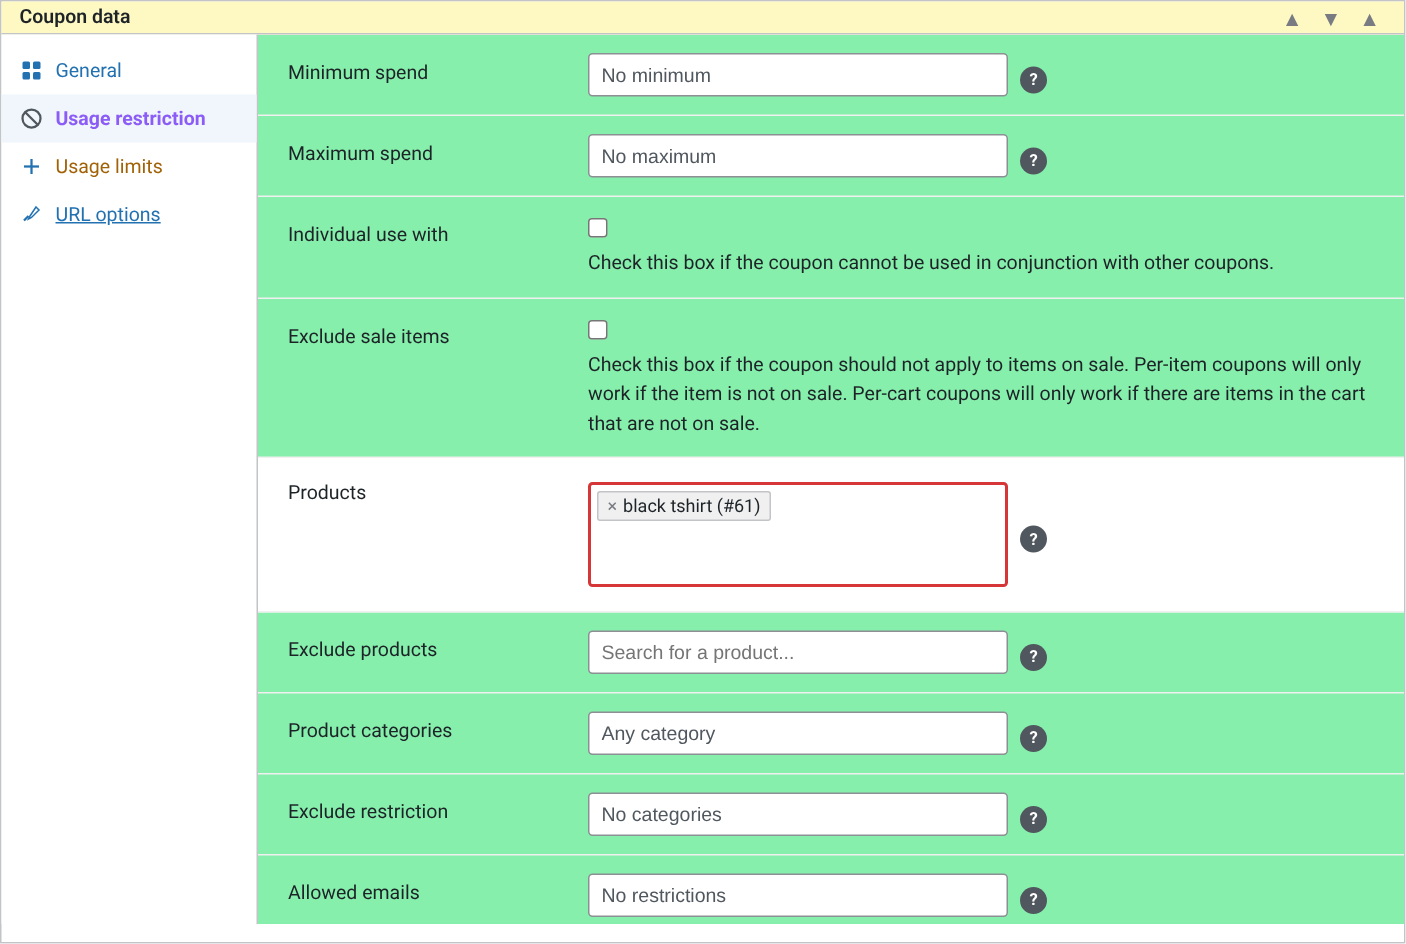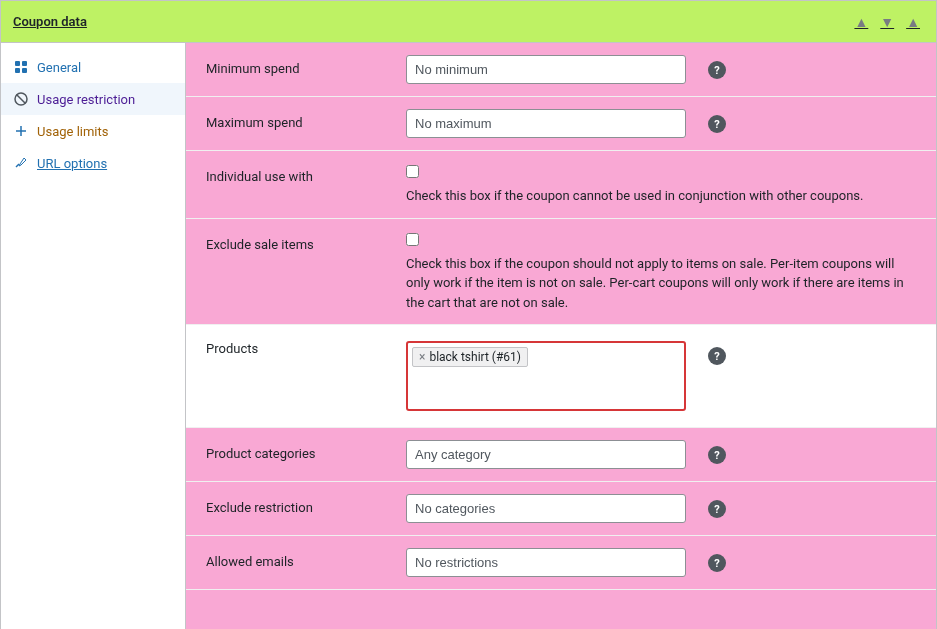--- a/index.html
+++ b/index.html
@@ -13,25 +13,24 @@
       width: 937px;
       min-height: 629px;
       background: #fff;
       border: 1px solid #c3c4c7;
       box-shadow: 0 1px 3px rgba(0,0,0,0.1);
     }
     .titlebar {
       display: flex;
       align-items: center;
       justify-content: space-between;
-      background: #bef264;
+      background: #fef9c3;
       border-bottom: 1px solid #c3c4c7;
       padding: 8px 12px;
-      height: 42px;
-      text-decoration: underline;
+      height: 22px;
     }
     .titlebar-title {
       font-weight: 600;
       font-size: 13px;
       color: #1d2327;
     }
     .titlebar-controls {
       display: flex;
       gap: 4px;
     }
@@ -41,53 +40,53 @@
       cursor: pointer;
       color: #787c82;
       font-size: 14px;
       padding: 2px 4px;
     }
     .content-area {
       display: flex;
       height: calc(629px - 36px);
     }
     .sidebar {
-      width: 185px;
+      width: 171px;
       border-right: 1px solid #c3c4c7;
       padding: 8px 0;
       background: #fff;
       flex-shrink: 0;
     }
     .sidebar-item {
       display: flex;
       align-items: center;
       padding: 8px 12px;
       cursor: pointer;
       color: #50575e;
       font-size: 13px;
       gap: 8px;
     }
     .sidebar-item.active {
       background: #f0f6fc;
-      color: #4c1d95;
-      font-weight: 400;
+      color: #8b5cf6;
+      font-weight: 700;
     }
     .sidebar-icon {
       width: 16px;
       height: 16px;
       display: flex;
       align-items: center;
       justify-content: center;
       flex-shrink: 0;
     }
     .main-content {
       flex: 1;
       padding: 0;
       overflow-y: auto;
-      background: #f9a8d4;
+      background: #86efac;
     }
     .form-table {
       width: 100%;
       border-collapse: collapse;
     }
     .form-table tr {
       border-bottom: 1px solid #f0f0f0;
     }
     .form-table th {
       text-align: left;
@@ -106,22 +105,22 @@
       width: 280px;
       padding: 6px 8px;
       border: 1px solid #8c8f94;
       border-radius: 3px;
       font-size: 13px;
       color: #50575e;
       background: #fff;
     }
     .field-row {
       display: flex;
-      align-items: flex-start;
-      gap: 22px;
+      align-items: center;
+      gap: 8px;
     }
     .help-icon {
       width: 18px;
       height: 18px;
       border-radius: 50%;
       background: #50575e;
       color: #fff;
       display: flex;
       align-items: center;
       justify-content: center;
@@ -304,20 +303,29 @@
                   <div class="products-tag">
                     <span class="tag-remove">×</span>
                     <span>black tshirt (#61)</span>
                   </div>
                 </div>
                 <div class="help-icon">?</div>
               </div>
             </td>
           </tr>
 
+          <tr>
+            <th>Exclude products</th>
+            <td>
+              <div class="field-row">
+                <input class="search-input" type="text" placeholder="Search for a product..." style="">
+                <div class="help-icon">?</div>
+              </div>
+            </td>
+          </tr>
 
           <tr>
             <th>Product categories</th>
             <td>
               <div class="field-row">
                 <input class="form-input" type="text" value="Any category" style="">
                 <div class="help-icon">?</div>
               </div>
             </td>
           </tr>

